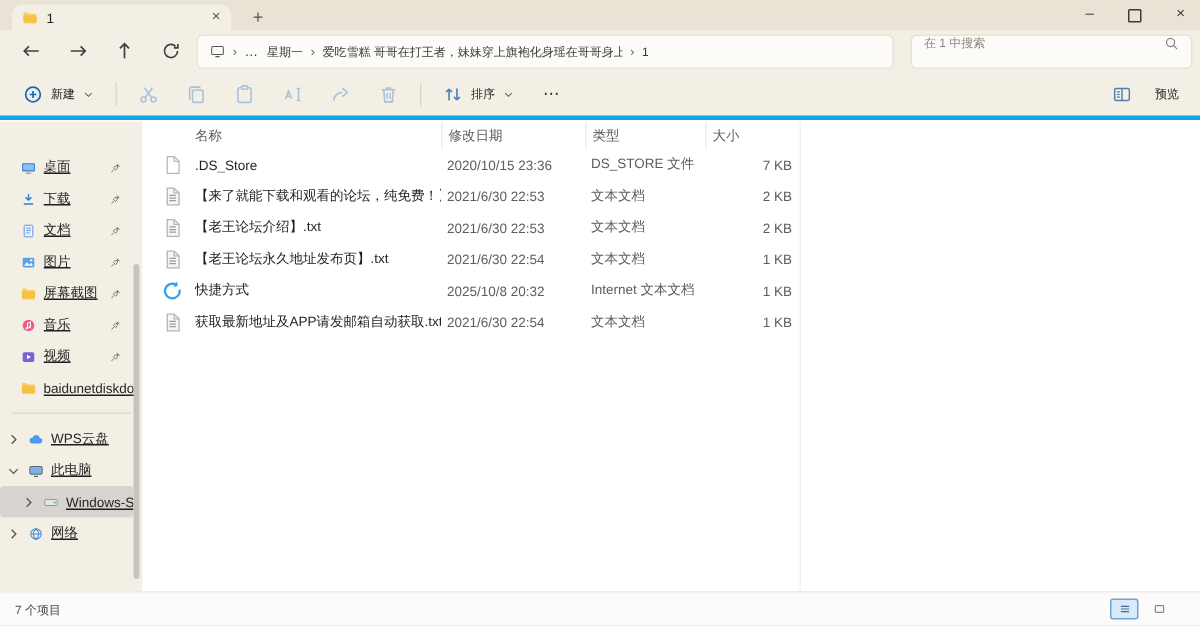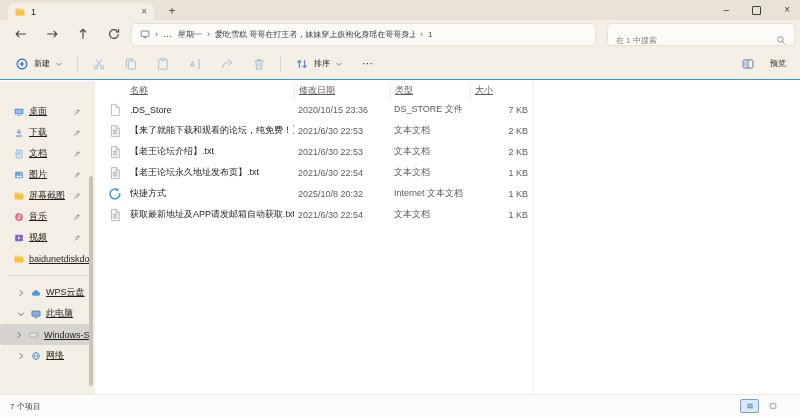--- a/index.html
+++ b/index.html
@@ -27,53 +27,53 @@
     display:flex;align-items:center;}
   .navbtns{display:flex;align-items:center;gap:17px;margin-left:14px;}
   .navbtn{width:14px;height:14px;}
   .addrbox{margin-left:10px;width:465px;height:23px;background:#fcfbf8;border:1px solid #e8e2d5;
     border-radius:4px;display:flex;align-items:center;gap:5px;padding:0 8px;box-sizing:border-box;white-space:nowrap;overflow:hidden;}
   .crumb{color:#3a3a3a;font-size:8px;}
   .crumb-long{max-width:200px;overflow:hidden;text-overflow:clip;}
   .crumb-sep{color:#6b6b6b;font-size:9px;}
   .crumb-ellipsis{color:#3a3a3a;font-size:9px;letter-spacing:1px;}
   .searchbox{margin-left:11px;width:188px;height:23px;background:#fcfbf8;border:1px solid #e8e2d5;
-    border-radius:4px;display:flex;align-items:flex-end;padding:0 8px;box-sizing:border-box;}
+    border-radius:4px;display:flex;align-items:flex-start;padding:0 8px;box-sizing:border-box;}
   .searchbox input{flex:1;border:none;outline:none;background:transparent;font-family:inherit;
     font-size:8px;color:#333;padding:0;}
   .searchbox input::placeholder{color:#8a8780;}
 
   
   .toolbar{position:absolute;top:48px;left:0;right:0;height:32px;background:#f4efe5;
-    border-bottom:1px solid #0ea5e9;display:flex;align-items:center;box-sizing:border-box;}
+    border-bottom:3px solid #0ea5e9;display:flex;align-items:center;box-sizing:border-box;}
   .tbtn{display:flex;align-items:center;gap:5px;padding:0 9px;height:24px;border-radius:4px;color:#1b1b1b;font-size:8px;}
   .tbtn-icononly{padding:0 9px;}
   .tb-divider{width:1px;height:16px;background:#ddd5c6;margin:0 5px;}
   .tb-right{margin-left:auto;display:flex;align-items:center;gap:15px;margin-right:14px;font-size:8px;color:#1b1b1b;}
   .tb-more{font-size:11px;color:#333;letter-spacing:1px;padding:0 10px;}
 
   
   .sidebar{position:absolute;top:81px;left:0;width:95px;bottom:22px;background:#f4efe5;overflow:hidden;}
   .side-scroll{position:absolute;right:2px;top:95px;width:4px;height:210px;background:#c9c4bb;border-radius:2px;}
   .side-list{padding-top:20px;}
   .side-item{display:flex;align-items:center;height:21px;gap:5px;padding-left:14px;white-space:nowrap;text-decoration:underline;}
   .side-item .slabel{overflow:hidden;flex:1;color:#262626;}
   .side-item .pin{margin-right:14px;}
-  .side-item.tree{padding-left:16px;}
+  .side-item.tree{padding-left:4px;}
   .side-item .chev{width:10px;height:10px;flex:none;}
   .side-item.selected{background:#d7d4cf;border-radius:3px;margin-right:6px;}
   .side-item.indent1{padding-left:14px;}
   .side-divider{height:1px;background:#e2dbcc;margin:6px 8px 6px 8px;}
 
   
   .main{position:absolute;top:81px;left:95px;right:0;bottom:22px;background:#fff;}
   .vline{position:absolute;left:438px;top:0;bottom:0;width:1px;background:#f1f1f1;}
   .fhead,.frow{display:grid;grid-template-columns:18px 168px 96px 80px 62px;align-items:center;
     padding-left:13px;height:21px;}
-  .fhead{height:18px;color:#5f5d58;text-decoration:underline;}
+  .fhead{height:18px;color:#5f5d58;}
   .fhead .hcell{padding:0 4px;height:100%;display:flex;align-items:center;box-sizing:border-box;}
   .fhead .hsep{border-left:1px solid #ededed;}
   .fname{padding:0 4px;white-space:nowrap;overflow:hidden;color:#1f1f1f;}
   .fdate,.ftype{padding:0 4px;color:#5f5d58;white-space:nowrap;overflow:hidden;}
   .fsize{padding:0 4px;color:#5f5d58;text-align:right;white-space:nowrap;}
   .fic{width:14px;height:14px;}
   .fic svg{width:100%;height:100%;display:block;}
 
   
   .statusbar{position:absolute;left:0;right:0;bottom:0;height:22px;background:#fcfbf9;

